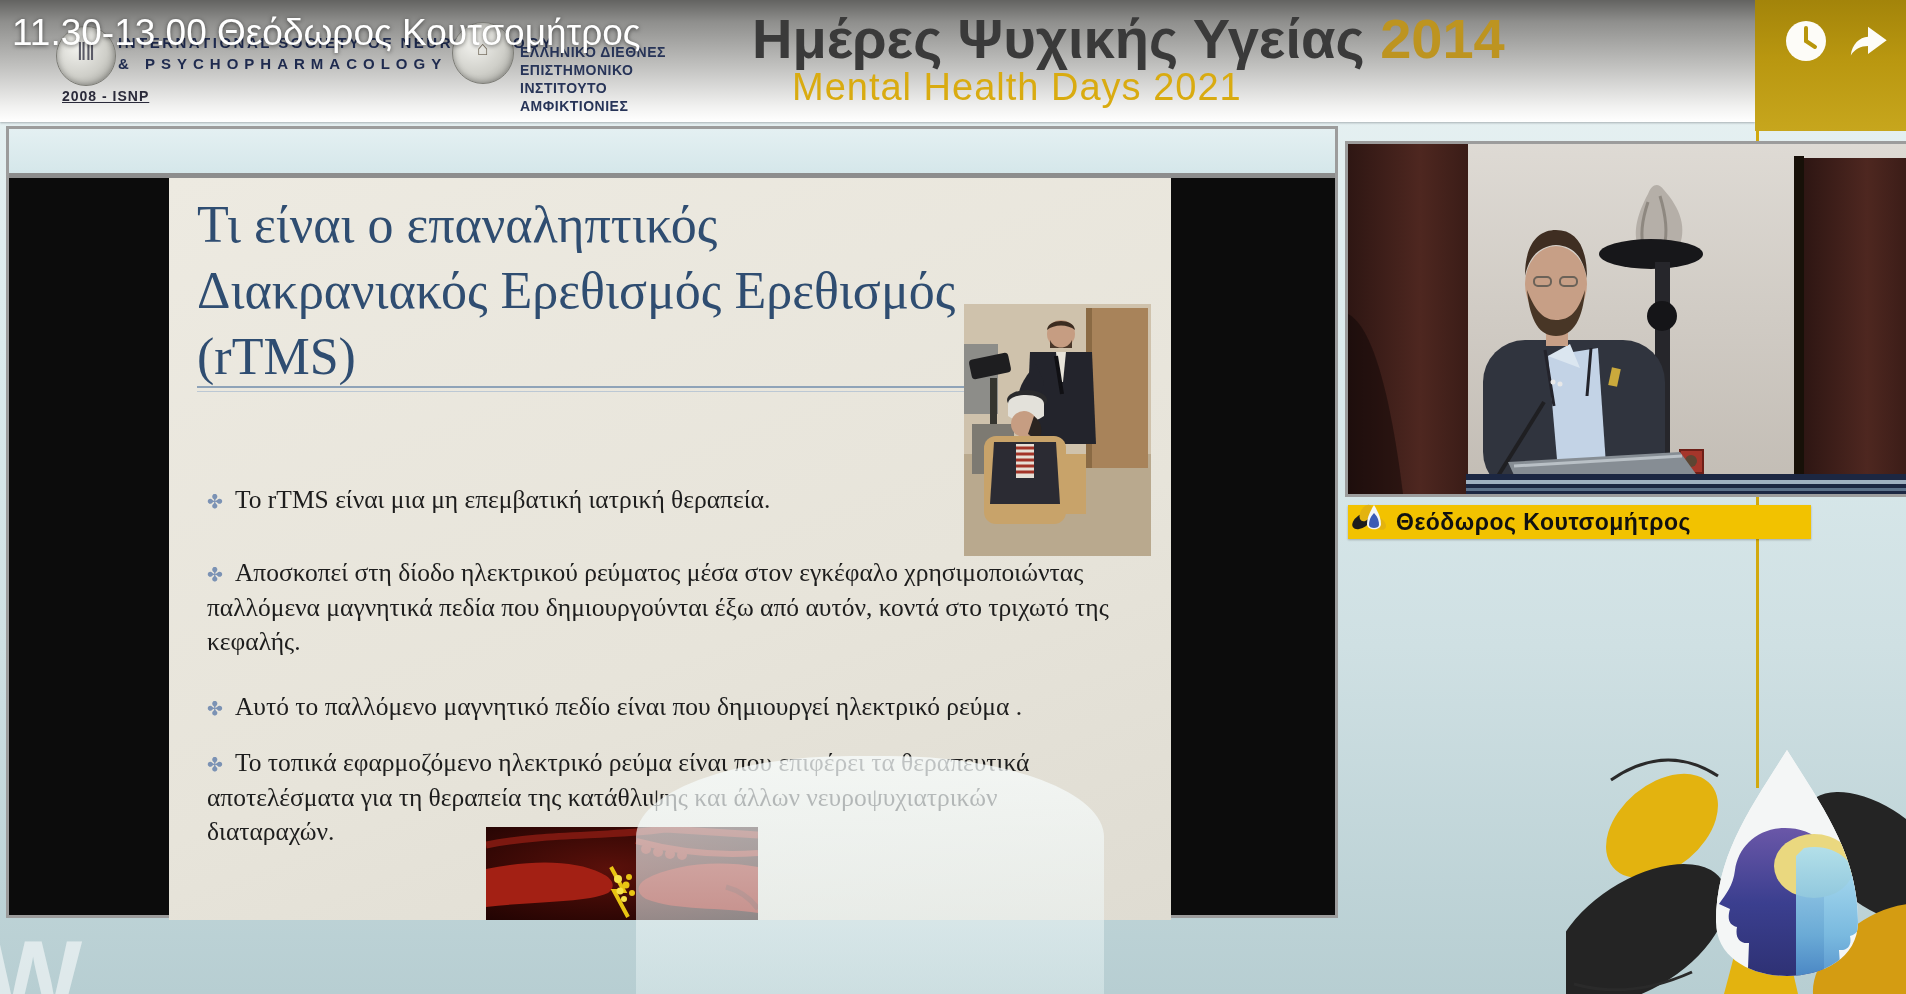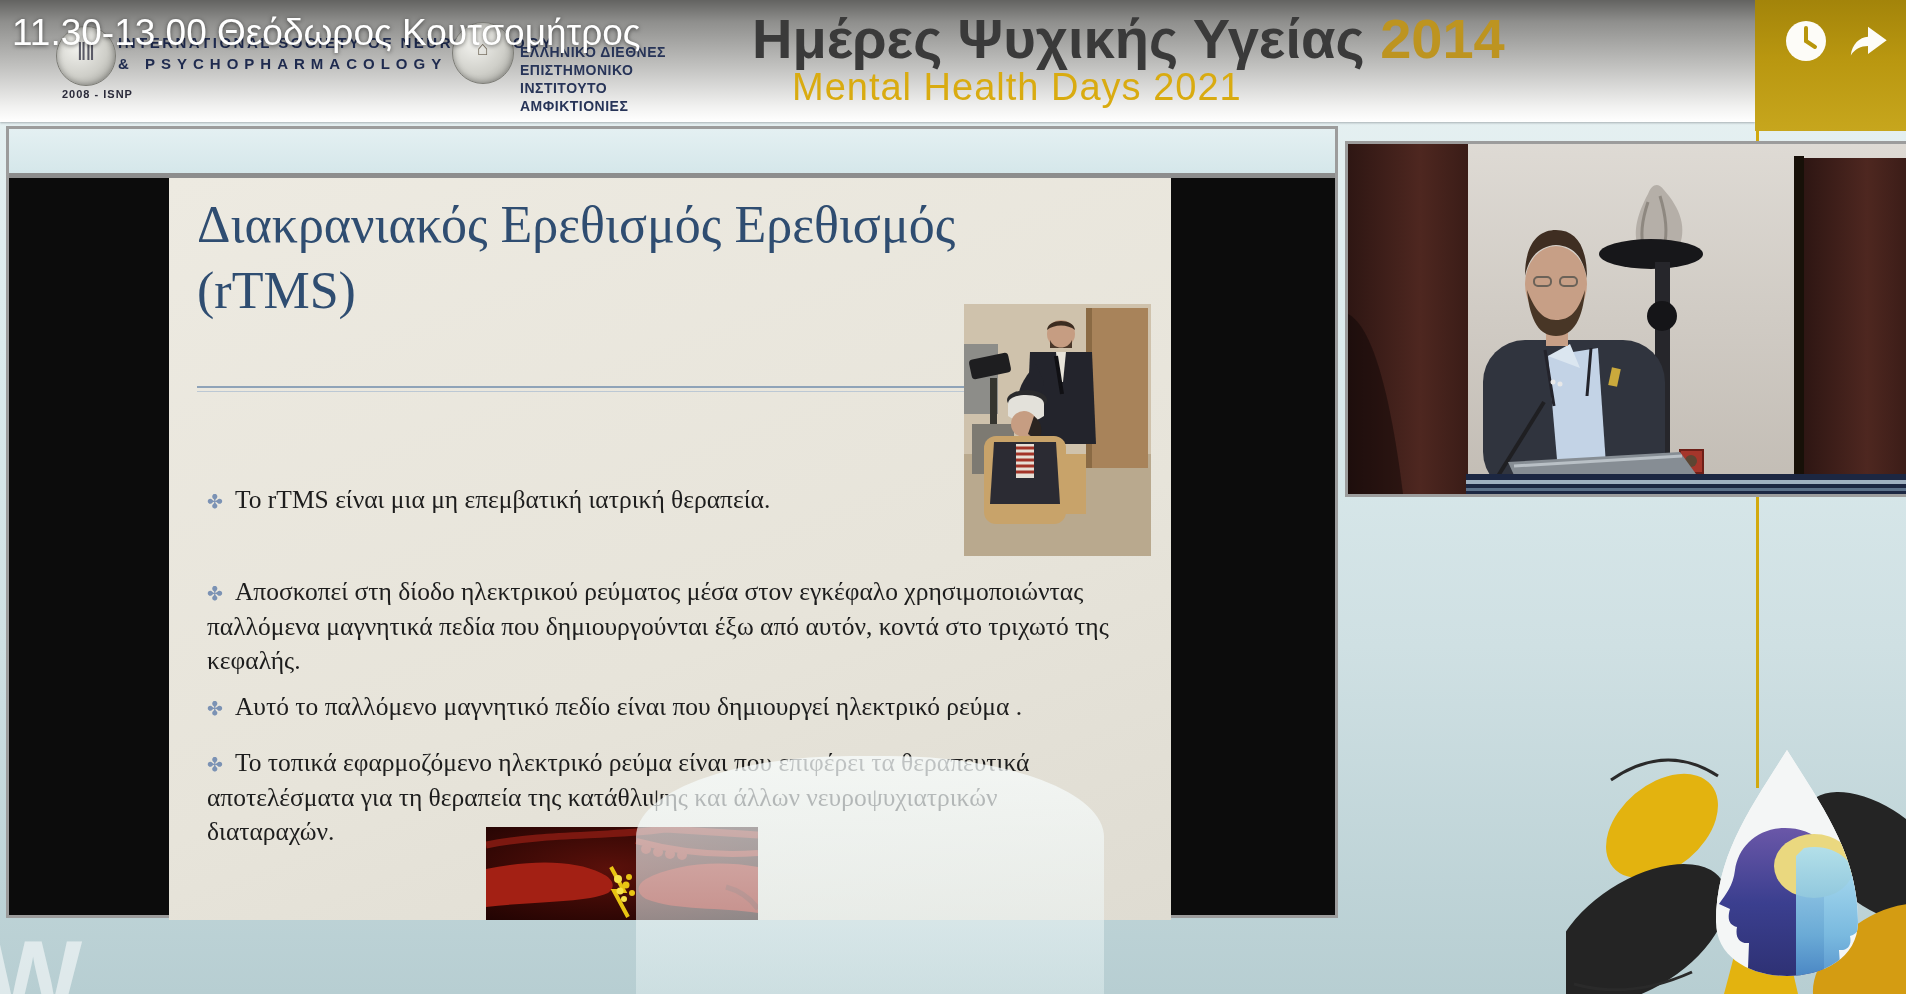--- a/index.html
+++ b/index.html
@@ -14,21 +14,21 @@
     background:linear-gradient(180deg,#636361 0%,#8f8f8d 18%,#c2c2c0 55%,#f2f2f1 88%,#ffffff 100%);
     box-shadow:0 1px 2px rgba(90,100,105,.45);
   }
   .logo-circle{position:absolute;border-radius:50%;
     background:radial-gradient(circle at 35% 35%,#f2f2ee 0%,#cfcfc9 55%,#9a9a94 100%);
     border:1px solid #7c7c76;box-shadow:inset 0 0 6px rgba(0,0,0,.35);}
   .logo-glyph{position:absolute;color:#5a5a66;font-family:"Liberation Serif",serif;font-weight:bold;text-align:center;}
   .isnp-text{position:absolute;left:118px;top:32px;color:#1e2a4e;font-weight:bold;line-height:21px;}
   .isnp-l1{font-size:15px;letter-spacing:2.5px;}
   .isnp-l2{font-size:15px;letter-spacing:6px;}
-  .isnp-l3{position:absolute;left:62px;top:88px;font-size:11px;color:#2a2a3a;letter-spacing:1px;font-weight:bold;}
+  .isnp-l3{position:absolute;left:62px;top:88px;font-size:14px;color:#2a2a3a;letter-spacing:1px;font-weight:bold;text-decoration:underline;}
   .amphi-text{position:absolute;left:520px;top:22px;color:#273458;font-weight:bold;font-size:14px;line-height:18px;letter-spacing:.5px;margin-top:21px;}
   .main-title{position:absolute;left:752px;top:6px;font-size:56px;font-weight:bold;color:#3a3a3a;letter-spacing:0px;white-space:nowrap;}
   .main-title .year{color:#bd9420;}
   .sub-title{position:absolute;left:792px;top:66px;font-size:38px;font-weight:normal;color:#d9ab10;letter-spacing:1px;white-space:nowrap;}
   
   .video-title{position:absolute;left:12px;top:12px;font-size:37px;color:#fff;
     text-shadow:0 1px 4px rgba(0,0,0,.55);z-index:60;white-space:nowrap;}
   
   .gold-corner{position:absolute;left:1755px;top:0;width:151px;height:131px;
     background:linear-gradient(180deg,#a3840a 0%,#b99710 45%,#c7a61d 100%);}
@@ -41,21 +41,21 @@
     background:linear-gradient(180deg,#e4f0f2 0%,#d5e7ea 100%);border-bottom:5px solid #8d8d8d;}
   .slide{position:absolute;left:160px;top:49px;width:1002px;height:742px;
     background:linear-gradient(160deg,#edeae1 0%,#e7e4da 60%,#dfdcd2 100%);
     font-family:"Liberation Serif",serif;overflow:hidden;}
   .slide-title{position:absolute;left:28px;top:14px;font-size:52px;line-height:66px;color:#2f4d71;}
   .slide-rule{position:absolute;left:28px;top:208px;width:948px;height:2px;background:#8fa3b8;}
   .slide-rule2{position:absolute;left:28px;top:213px;width:948px;height:1px;background:#bcc8d4;}
   .bullet{position:absolute;left:38px;font-size:25.5px;line-height:34px;color:#1d1d1d;}
   .bullet .mark{color:#7b92b4;font-size:19px;margin-right:12px;font-family:"DejaVu Sans",sans-serif;}
   .b1{top:305px;width:940px;}
-  .b2{top:378px;width:930px;margin-top:19px;}
+  .b2{top:378px;width:930px;}
   .b3{top:512px;width:960px;}
   .b4{top:568px;width:900px;}
   .slide-photo{position:absolute;left:795px;top:126px;width:187px;height:252px;}
   .neuron{position:absolute;left:317px;top:649px;width:272px;height:93px;}
   
   .speaker-panel{position:absolute;left:1345px;top:141px;width:561px;height:350px;
     border:3px solid #9c9c9c;border-right:none;box-sizing:content-box;background:#cdc8c2;}
   
   .name-tag{position:absolute;left:1348px;top:505px;width:463px;height:34px;background:#f2c200;
     box-shadow:0 1px 2px rgba(0,0,0,.25);display:flex;align-items:center;z-index:5;}
@@ -115,20 +115,21 @@
     </div>
   </div>
 
   <div class="gold-vline" style="left:1756px;top:131px;height:10px;"></div>
   <div class="gold-vline" style="left:1756px;top:494px;height:294px;"></div>
 
   <div class="slide-panel">
     <div class="room-strip"></div>
     <div class="slide">
       <div class="slide-title">
+        <div>Τι είναι ο επαναληπτικός</div>
         <div>Διακρανιακός Ερεθισμός Ερεθισμός</div>
         <div>(rTMS)</div>
       </div>
       <div class="slide-rule"></div>
       <div class="slide-rule2"></div>
 
       <div class="bullet b1"><span class="mark">✤</span><span>Το rTMS είναι μια μη επεμβατική ιατρική θεραπεία.</span></div>
       <div class="bullet b2"><span class="mark">✤</span><span>Αποσκοπεί στη δίοδο ηλεκτρικού ρεύματος μέσα στον εγκέφαλο χρησιμοποιώντας παλλόμενα μαγνητικά πεδία που δημιουργούνται έξω από αυτόν, κοντά στο τριχωτό της κεφαλής.</span></div>
       <div class="bullet b3"><span class="mark">✤</span><span>Αυτό το παλλόμενο μαγνητικό πεδίο είναι που δημιουργεί ηλεκτρικό ρεύμα .</span></div>
       <div class="bullet b4"><span class="mark">✤</span><span>Το τοπικά εφαρμοζόμενο ηλεκτρικό ρεύμα είναι που επιφέρει τα θεραπευτικά αποτελέσματα για τη θεραπεία της κατάθλιψης και άλλων νευροψυχιατρικών διαταραχών.</span></div>
@@ -240,20 +241,30 @@
       <g>
         <path d="M160 318 L332 308 L348 330 L170 340 Z" fill="#868d94"></path>
         <path d="M166 322 L334 312" stroke="#b9c0c6" stroke-width="3"></path>
         <rect x="118" y="330" width="443" height="20" fill="#1c2742"></rect>
         <rect x="118" y="336" width="443" height="4" fill="#9fb0c0"></rect>
         <rect x="118" y="344" width="443" height="3" fill="#5c718a"></rect>
       </g>
     </svg>
   </div>
 
+  <div class="name-tag">
+    <svg class="tag-logo" width="36" height="32" viewBox="0 0 36 32">
+      <ellipse cx="10" cy="18" rx="11" ry="6.5" transform="rotate(-35 10 18)" fill="#1d1d1d"></ellipse>
+      <ellipse cx="14" cy="10" rx="9" ry="5.5" transform="rotate(-60 14 10)" fill="#e3b30f"></ellipse>
+      <ellipse cx="26" cy="20" rx="9" ry="5.5" transform="rotate(35 26 20)" fill="#e3b30f"></ellipse>
+      <path d="M22 2 C17 10 15 16 15 21 C15 28 29 28 29 21 C29 16 27 10 22 2 Z" fill="#f4f6f6"></path>
+      <path d="M22 10 C18 14 17 18 17 22 C17 26 27 26 27 22 C27 18 26 14 22 10 Z" fill="#3b5bb5"></path>
+    </svg>
+    <span class="tag-text">Θεόδωρος Κουτσομήτρος</span>
+  </div>
 
   <div class="podium-shape"></div>
   <div class="w-mark">W</div>
 
   <svg class="flower" viewBox="0 0 345 258">
     <defs>
       <linearGradient id="headL" x1="0" y1="0" x2="0" y2="1">
         <stop offset="0%" stop-color="#6a57a8"></stop>
           <stop offset="45%" stop-color="#3b3f8f"></stop>
           <stop offset="100%" stop-color="#2b2e6e"></stop>

